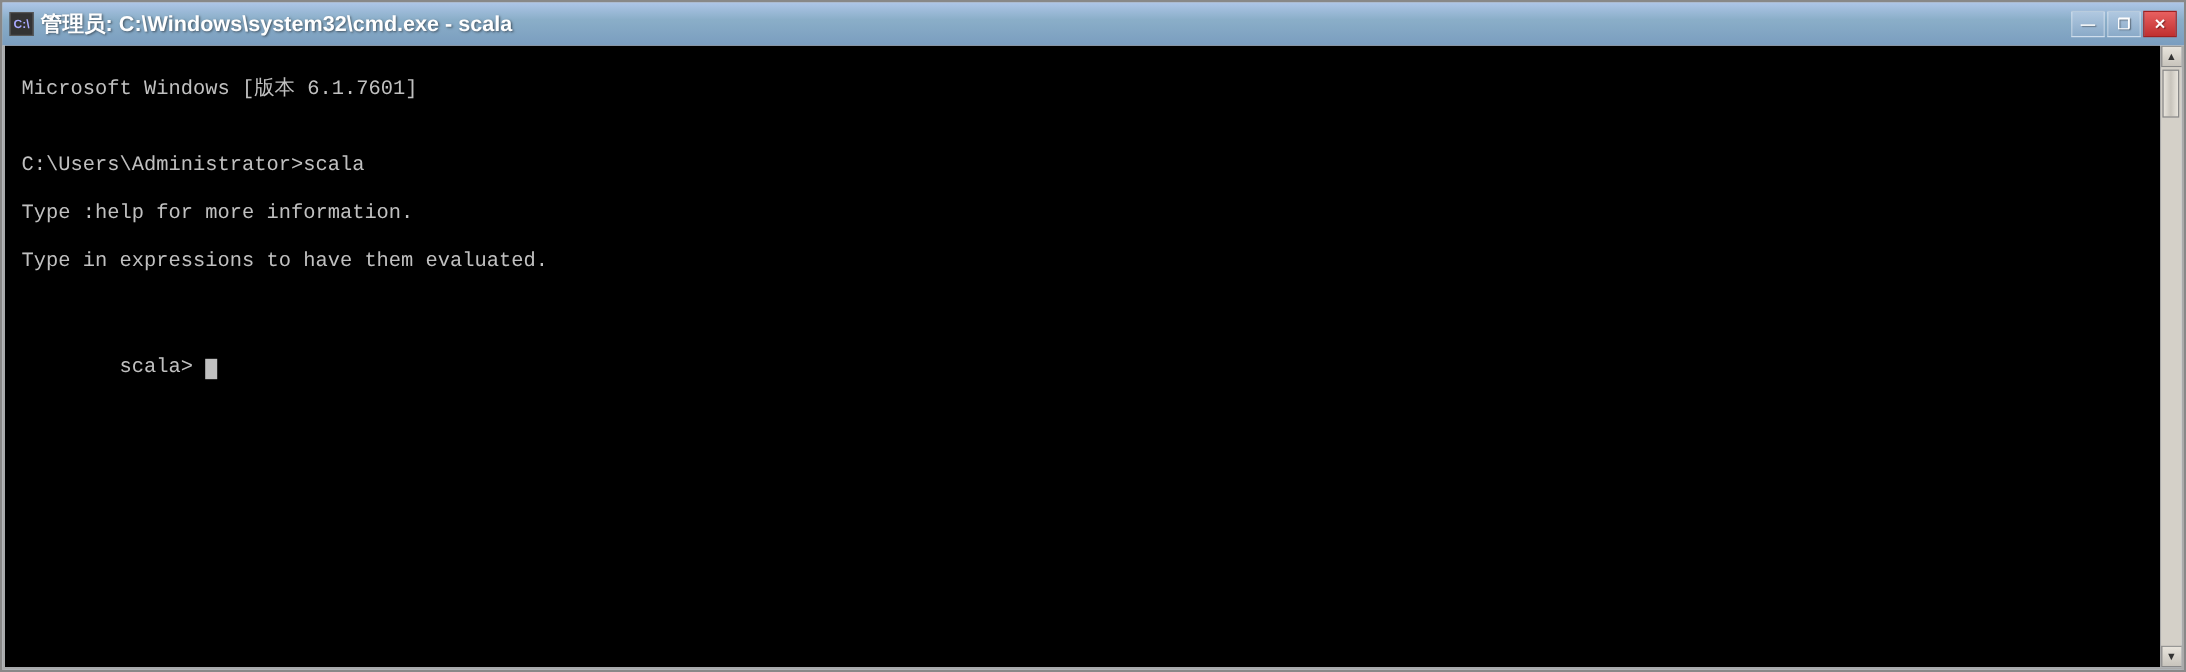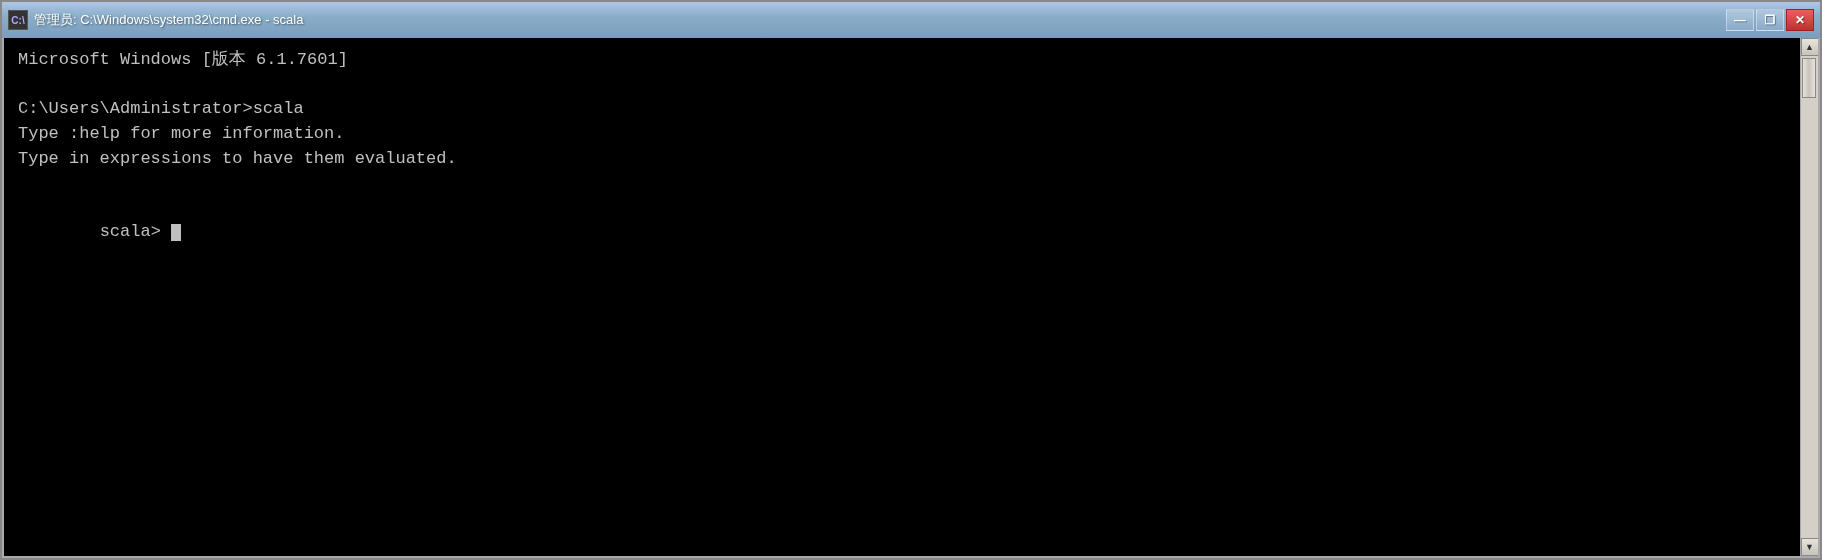--- a/index.html
+++ b/index.html
@@ -49,22 +49,22 @@
       align-items: center;
       justify-content: center;
       font-size: 11px;
       color: white;
       font-weight: bold;
       border: 1px solid #555;
       flex-shrink: 0;
     }
 
     .title-bar-text {
-      font-size: 13px;
-      font-weight: normal;
+      font-size: 18px;
+      font-weight: bold;
       color: white;
       text-shadow: 1px 1px 2px rgba(0,0,0,0.5);
       white-space: nowrap;
     }
 
     .title-bar-controls {
       display: flex;
       gap: 2px;
       align-items: center;
     }
@@ -104,20 +104,21 @@
       color: #c0c0c0;
       font-family: 'Courier New', Courier, monospace;
       font-size: 17px;
       padding: 10px 14px;
       overflow: hidden;
       line-height: 1.45;
     }
 
     .terminal-line {
       white-space: pre;
+      margin-top: 15px;
     }
 
     .cursor {
       display: inline-block;
       width: 10px;
       height: 17px;
       background: #c0c0c0;
       vertical-align: text-bottom;
       animation: blink 1s step-end infinite;
     }

